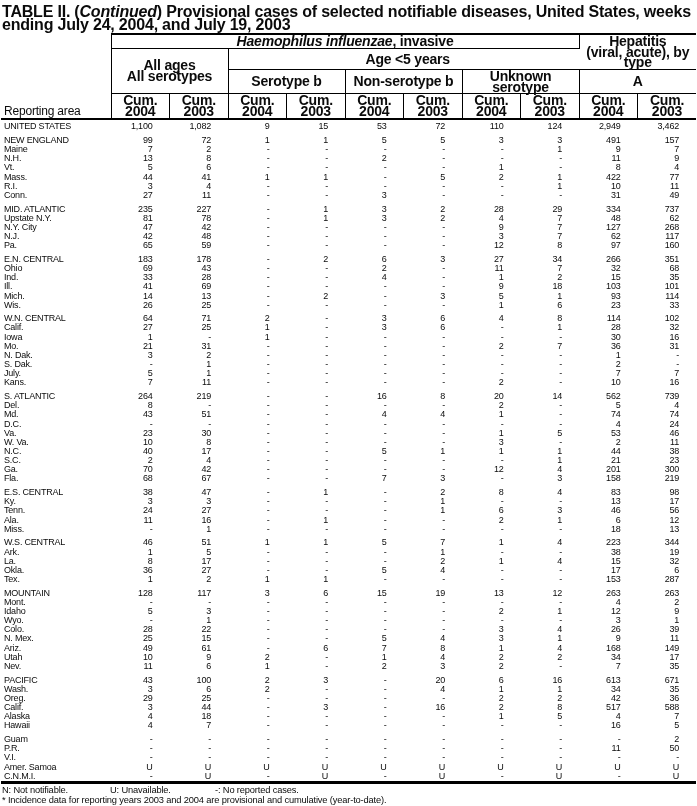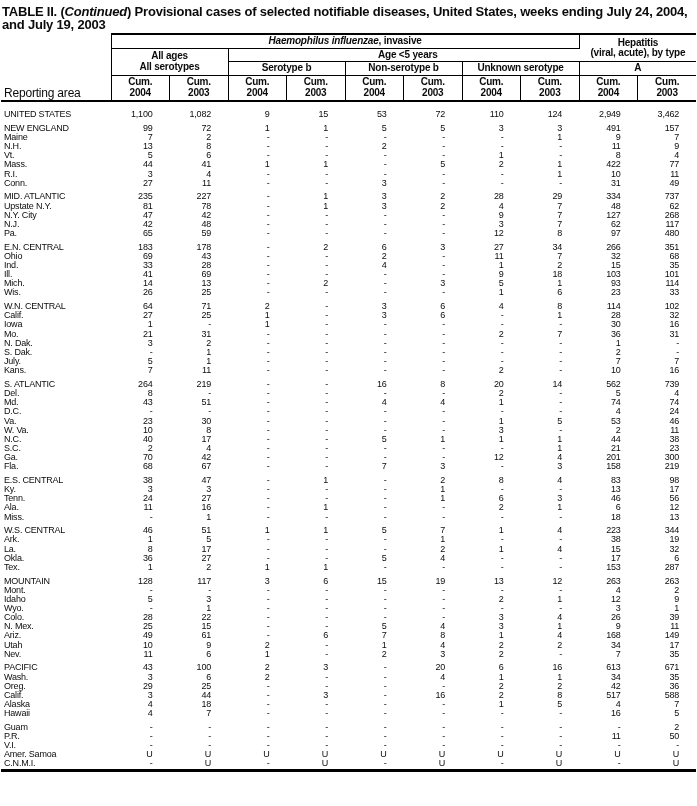--- a/index.html
+++ b/index.html
@@ -2,50 +2,50 @@
 <html><head>
 <meta charset="utf-8">
 <style>
   html,body{margin:0;padding:0;}
   body{
     width:697px;height:806px;background:#ffffff;color:#0b0b0b;
     font-family:"Liberation Sans", sans-serif;overflow:hidden;
   }
   .page{width:697px;}
   .title{
-    font-weight:bold;font-size:13px;line-height:12.6px;
+    font-weight:bold;font-size:16px;line-height:12.6px;
     margin:6px 0 2px 2px;letter-spacing:-0.2px;
   }
   table{
     border-collapse:collapse;table-layout:fixed;width:695px;margin-left:1px;
     border-bottom:3px solid #000;
   }
   thead th{
-    font-weight:bold;font-size:10px;line-height:10.6px;
+    font-weight:bold;font-size:14px;line-height:10.6px;
     padding:1px 0;text-align:center;vertical-align:middle;letter-spacing:-0.2px;
   }
   th.ra{
     text-align:left;vertical-align:bottom;font-weight:normal;
     border-right:1.5px solid #000;border-bottom:2px solid #000;
     padding:0 0 2px 3px;font-size:12px;
   }
   th.flu{border-top:2px solid #000;border-bottom:1.5px solid #000;border-right:1.5px solid #000;}
   th.flu i{font-weight:bold;}
   th.hep{border-top:2px solid #000;border-bottom:1.5px solid #000;}
   th.allages{border-bottom:1.5px solid #000;}
   th.age5{border-left:1.5px solid #000;border-bottom:1.5px solid #000;padding-left:8px;}
   th.grp{border-left:1.5px solid #000;border-bottom:1.5px solid #000;}
   tr.h4 th{border-left:1.5px solid #000;border-bottom:2px solid #000;padding:1px 0 2px 0;margin-left:16px;}
   tbody td{
     font-size:9px;line-height:9.15px;padding:0 17px 0 0;text-align:right;
     white-space:nowrap;letter-spacing:-0.2px;
   }
   tbody td.area{text-align:left;padding:0 0 0 3px;}
   tr.sec-start td{padding-top:4.5px;}
-  tbody tr:first-child td{padding-top:8px;}
+  tbody tr:first-child td{padding-top:2px;}
   .footnotes{font-size:9.3px;line-height:10.6px;margin:1px 0 0 2px;letter-spacing:-0.15px;}
   .fn-seg1{display:inline-block;width:108px;}
   .fn-seg2{display:inline-block;width:105px;}
 </style>
 </head>
 <body>
 
 <div class="page">
 
   <div class="title">
@@ -292,21 +292,21 @@
           <td class="area">Pa.</td>
           <td>65</td>
           <td>59</td>
           <td>-</td>
           <td>-</td>
           <td>-</td>
           <td>-</td>
           <td>12</td>
           <td>8</td>
           <td>97</td>
-          <td>480</td>
+          <td>160</td>
         </tr>
         <tr class="sec-start">
           <td class="area">E.N. CENTRAL</td>
           <td>183</td>
           <td>178</td>
           <td>-</td>
           <td>2</td>
           <td>6</td>
           <td>3</td>
           <td>27</td>
@@ -999,14 +999,18 @@
           <td>-</td>
           <td>U</td>
           <td>-</td>
           <td>U</td>
           <td>-</td>
           <td>U</td>
         </tr>
       </tbody>
   </table>
 
+  <div class="footnotes">
+    <div><span class="fn-seg1">N: Not notifiable.</span><span class="fn-seg2">U: Unavailable.</span><span>-: No reported cases.</span></div>
+    <div>* Incidence data for reporting years 2003 and 2004 are provisional and cumulative (year-to-date).</div>
+  </div>
 
 </div>
 
 </body></html>

